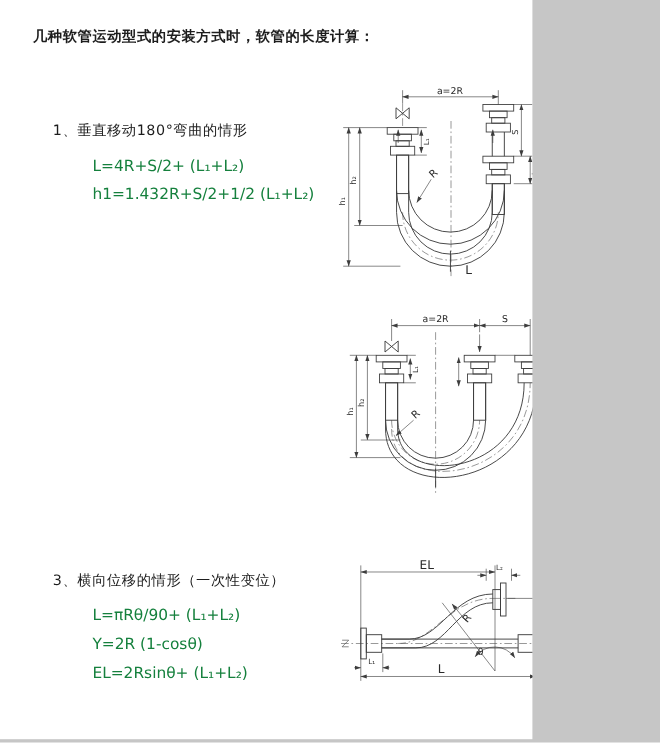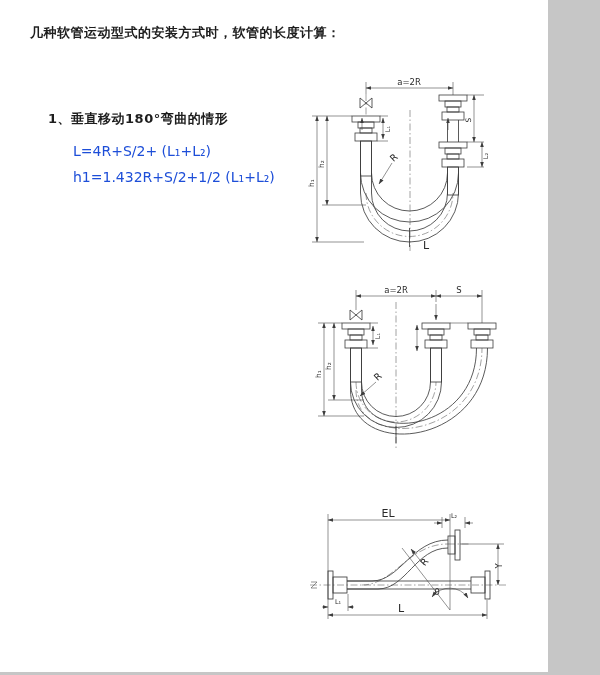--- a/index.html
+++ b/index.html
@@ -1,21 +1,21 @@
 <!DOCTYPE html>
 <html><head>
 <meta charset="utf-8">
 <style>
   html,body{margin:0;padding:0}
   body{background:#c6c6c6;font-family:"DejaVu Sans","Liberation Sans",sans-serif}
-  .page{position:relative;width:548px;height:672px;background:#ffffff;overflow:hidden}
+  .page{position:relative;width:484px;height:672px;background:#ffffff;overflow:hidden}
   .title{position:absolute;left:30px;top:24px;font-size:13px;font-weight:600;color:#1d1d1d;letter-spacing:.5px;white-space:nowrap}
   .sec{position:absolute;left:48px;color:#1d1d1d}
-  .sec .h{font-size:13px;font-weight:700;letter-spacing:.5px;margin-bottom:10px;white-space:nowrap}
-  .sec .f{font-size:14px;line-height:26px;margin-left:25px;white-space:nowrap;color:#1d4ed8}
+  .sec .h{font-size:13px;font-weight:400;letter-spacing:.5px;margin-bottom:10px;white-space:nowrap}
+  .sec .f{font-size:14px;line-height:26px;margin-left:36px;white-space:nowrap;color:#15803d}
   #sec1{top:110px}
   #sec2{top:304px}
   #sec3{top:519px}
   svg.diag{position:absolute}
   .ol{stroke:#3d3d3d;stroke-width:.85;fill:none}
   .dim{stroke:#4a4a4a;stroke-width:.6;fill:none}
   .cl{stroke:#555;stroke-width:.55;fill:none;stroke-dasharray:7 2.5 1.5 2.5}
   svg text{fill:#2a2a2a;font-family:"DejaVu Sans","Liberation Sans",sans-serif}
   .t6{font-size:6.5px}.t7{font-size:7.5px}.t8{font-size:8.5px}.t9{font-size:9.5px}.t10{font-size:11px}
 </style>
@@ -26,20 +26,26 @@
 
   <div class="title">几种软管运动型式的安装方式时，软管的长度计算：</div>
 
   <div class="sec" id="sec1">
     <div class="h">1、垂直移动180°弯曲的情形</div>
     <div class="f">L=4R+S/2+ (L₁+L₂)</div>
     <div class="f">h1=1.432R+S/2+1/2 (L₁+L₂)</div>
   </div>
 
 
+  <div class="sec" id="sec3">
+    <div class="h">3、横向位移的情形（一次性变位）</div>
+    <div class="f">L=πRθ/90+ (L₁+L₂)</div>
+    <div class="f">Y=2R (1-cosθ)</div>
+    <div class="f">EL=2Rsinθ+ (L₁+L₂)</div>
+  </div>
 
   <svg class="diag" style="left:308px;top:68px" width="282" height="195" viewBox="0 0 282 195">
     <defs>
       <marker id="ar1" viewBox="0 0 10 10" refX="9" refY="5" markerWidth="10" markerHeight="10" orient="auto-start-reverse">
         <path d="M0 1.8 L9.5 5 L0 8.2 z" fill="#3d3d3d"></path>
       </marker>
       <pattern id="ht1" width="3.5" height="3.5" patternUnits="userSpaceOnUse">
         <path d="M0 3.5 L3.5 0 M0 0 L3.5 3.5" stroke="#6a6a6a" stroke-width="0.45" fill="none"></path>
       </pattern>
       <g id="fit1" stroke="#3d3d3d" stroke-width="0.8" fill="none">

